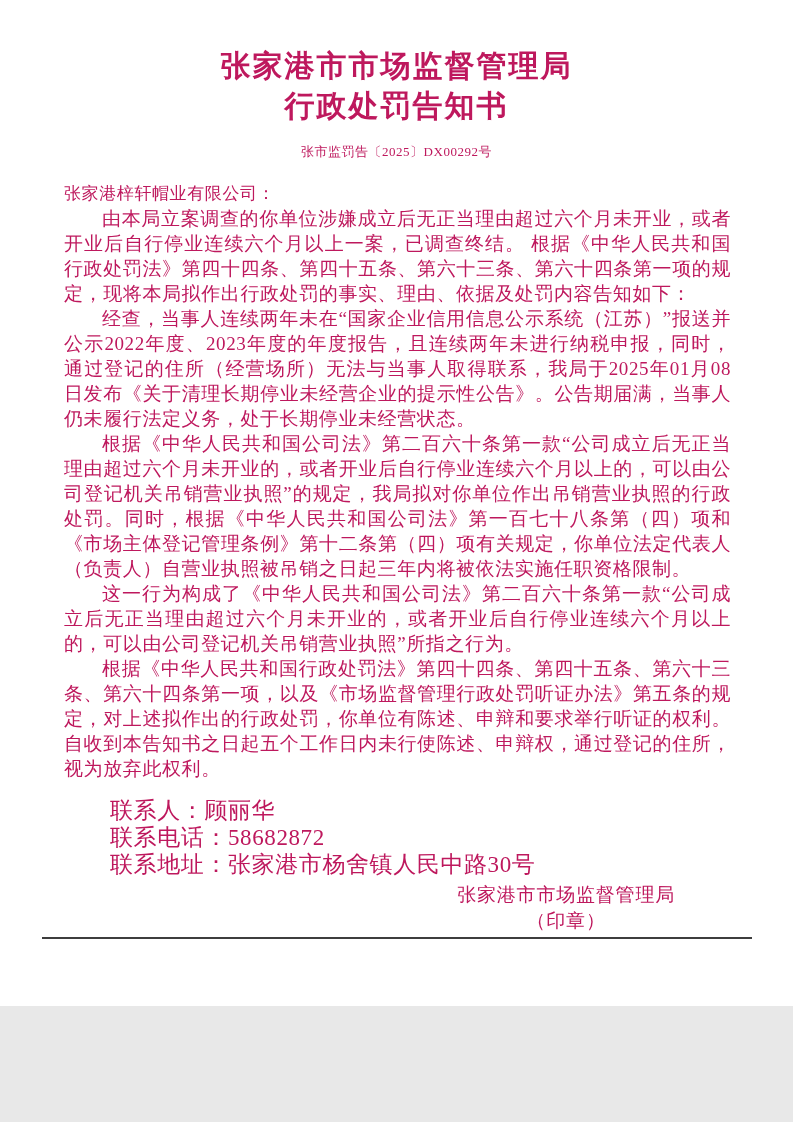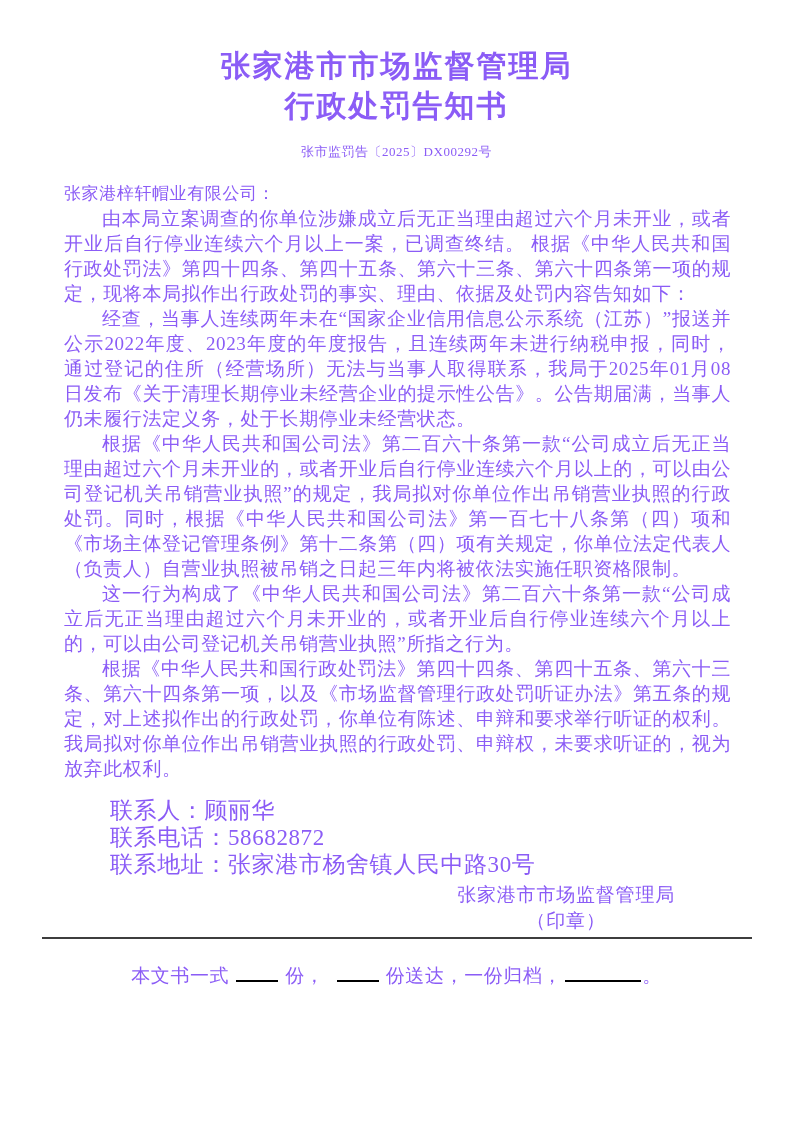--- a/index.html
+++ b/index.html
@@ -1,22 +1,22 @@
 <!DOCTYPE html>
 <html><head>
 <meta charset="utf-8">
 <style>
   * { margin: 0; padding: 0; box-sizing: border-box; }
   html, body { background: #e8e8e8; }
   .page {
     width: 793px;
-    height: 1122px;
+    height: 1006px;
     margin: 0 auto;
     background: #ffffff;
-    color: #8b5cf6;
+    color: #be185d;
     font-family: "Liberation Serif", "DejaVu Serif", serif;
     overflow: hidden;
     position: relative;
   }
   .header { text-align: center; padding-top: 46px; }
   .org-name, .doc-title {
     font-family: "Liberation Sans", "DejaVu Sans", sans-serif;
     font-weight: bold;
     font-size: 30px;
     line-height: 40px;
@@ -86,35 +86,32 @@
     <div class="doc-number">张市监罚告〔2025〕DX00292号</div>
   </div>
 
   <div class="content">
     <div class="addressee">张家港梓轩帽业有限公司：</div>
 
     <p class="body-par">由本局立案调查的你单位涉嫌成立后无正当理由超过六个月未开业，或者开业后自行停业连续六个月以上一案，已调查终结。 根据《中华人民共和国行政处罚法》第四十四条、第四十五条、第六十三条、第六十四条第一项的规定，现将本局拟作出行政处罚的事实、理由、依据及处罚内容告知如下：</p>
     <p class="body-par">经查，当事人连续两年未在“国家企业信用信息公示系统（江苏）”报送并公示2022年度、2023年度的年度报告，且连续两年未进行纳税申报，同时，通过登记的住所（经营场所）无法与当事人取得联系，我局于2025年01月08日发布《关于清理长期停业未经营企业的提示性公告》。公告期届满，当事人仍未履行法定义务，处于长期停业未经营状态。</p>
     <p class="body-par">根据《中华人民共和国公司法》第二百六十条第一款“公司成立后无正当理由超过六个月未开业的，或者开业后自行停业连续六个月以上的，可以由公司登记机关吊销营业执照”的规定，我局拟对你单位作出吊销营业执照的行政处罚。同时，根据《中华人民共和国公司法》第一百七十八条第（四）项和《市场主体登记管理条例》第十二条第（四）项有关规定，你单位法定代表人（负责人）自营业执照被吊销之日起三年内将被依法实施任职资格限制。</p>
     <p class="body-par">这一行为构成了《中华人民共和国公司法》第二百六十条第一款“公司成立后无正当理由超过六个月未开业的，或者开业后自行停业连续六个月以上的，可以由公司登记机关吊销营业执照”所指之行为。</p>
-    <p class="body-par">根据《中华人民共和国行政处罚法》第四十四条、第四十五条、第六十三条、第六十四条第一项，以及《市场监督管理行政处罚听证办法》第五条的规定，对上述拟作出的行政处罚，你单位有陈述、申辩和要求举行听证的权利。我局拟对你单位作出吊销营业执照的行政处罚、申辩权，未要求听证的，视为放弃此权利。</p>
+    <p class="body-par">根据《中华人民共和国行政处罚法》第四十四条、第四十五条、第六十三条、第六十四条第一项，以及《市场监督管理行政处罚听证办法》第五条的规定，对上述拟作出的行政处罚，你单位有陈述、申辩和要求举行听证的权利。自收到本告知书之日起五个工作日内未行使陈述、申辩权，通过登记的住所，视为放弃此权利。</p>
 
     <div class="contact">
       <div class="contact-line"><span>联系人：</span><span>顾丽华</span></div>
       <div class="contact-line"><span>联系电话：</span><span>58682872</span></div>
       <div class="contact-line"><span>联系地址：</span><span>张家港市杨舍镇人民中路30号</span></div>
     </div>
 
     <div class="signoff">
       <div class="signoff-inner">
         <div>张家港市市场监督管理局</div>
         <div>（印章）</div>
       </div>
     </div>
   </div>
 
   <hr class="divider">
 
-  <div class="footer-note">
-    <span>本文书一式</span><span class="blank blank-small"></span><span>份，</span> <span class="blank blank-small"></span><span>份送达，一份归档，</span><span class="blank blank-large"></span><span>。</span>
-  </div>
 
 </div>
 
 </body></html>

